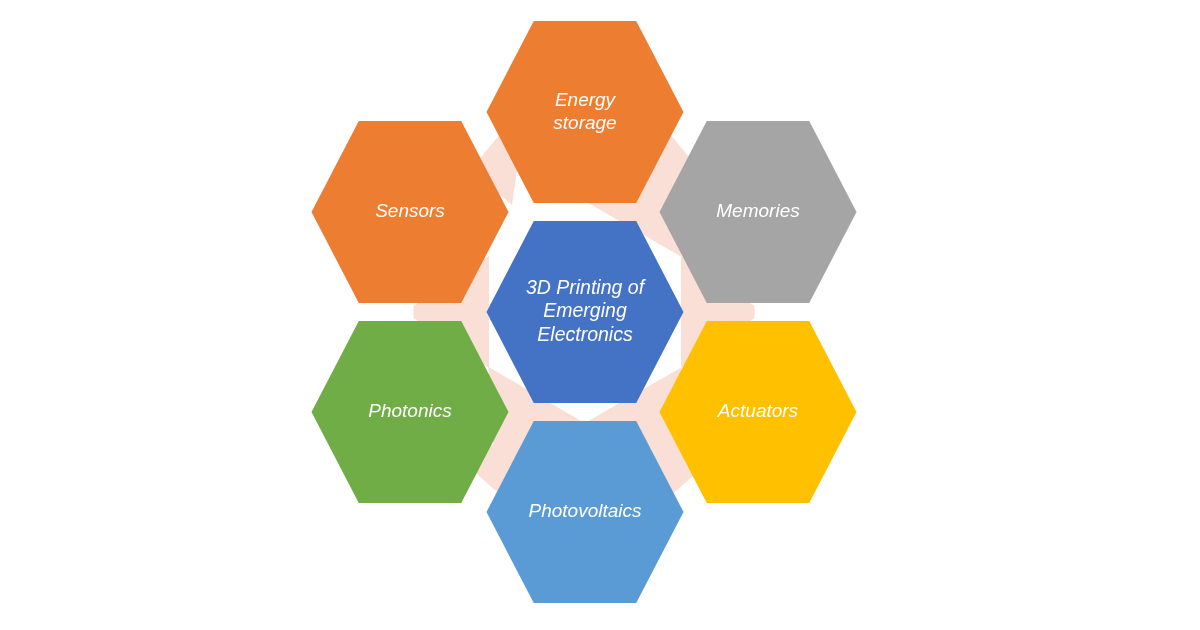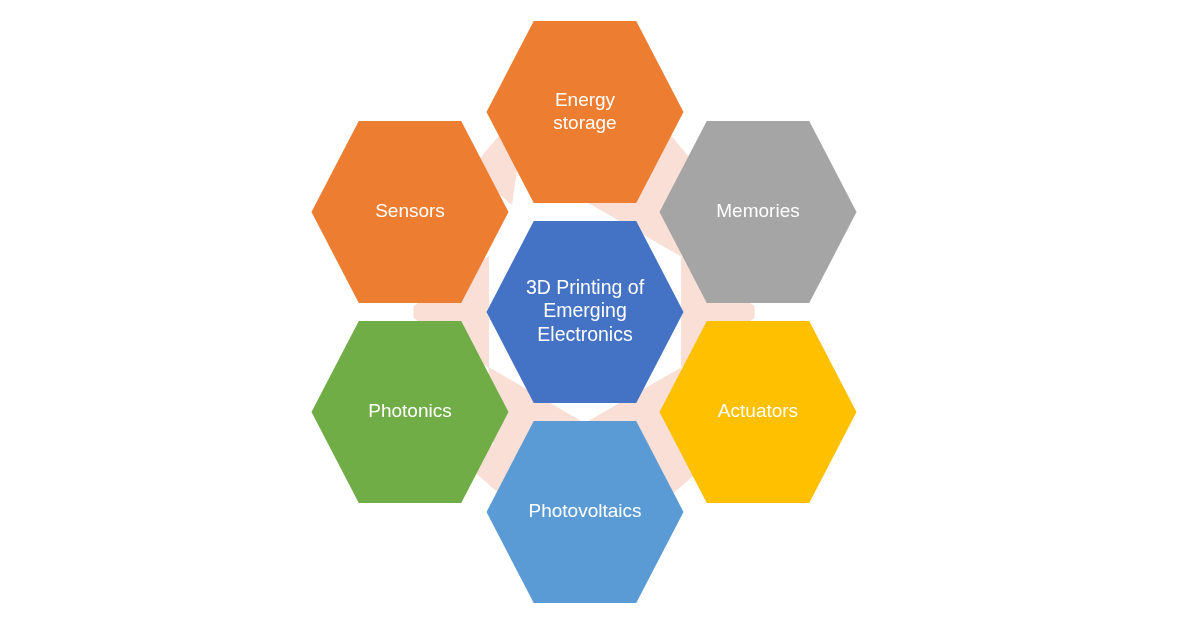--- a/index.html
+++ b/index.html
@@ -10,20 +10,21 @@
   }
   body {
     font-family: "Liberation Sans", sans-serif;
   }
   #canvas {
     position: relative;
     width: 1012px;
     height: 630px;
     background: #ffffff;
     overflow: hidden;
+    font-style: italic;
   }
   #diagram-svg {
     position: absolute;
     left: 0;
     top: 0;
     width: 1200px;
     height: 630px;
     display: block;
   }
   .hex-shape {

